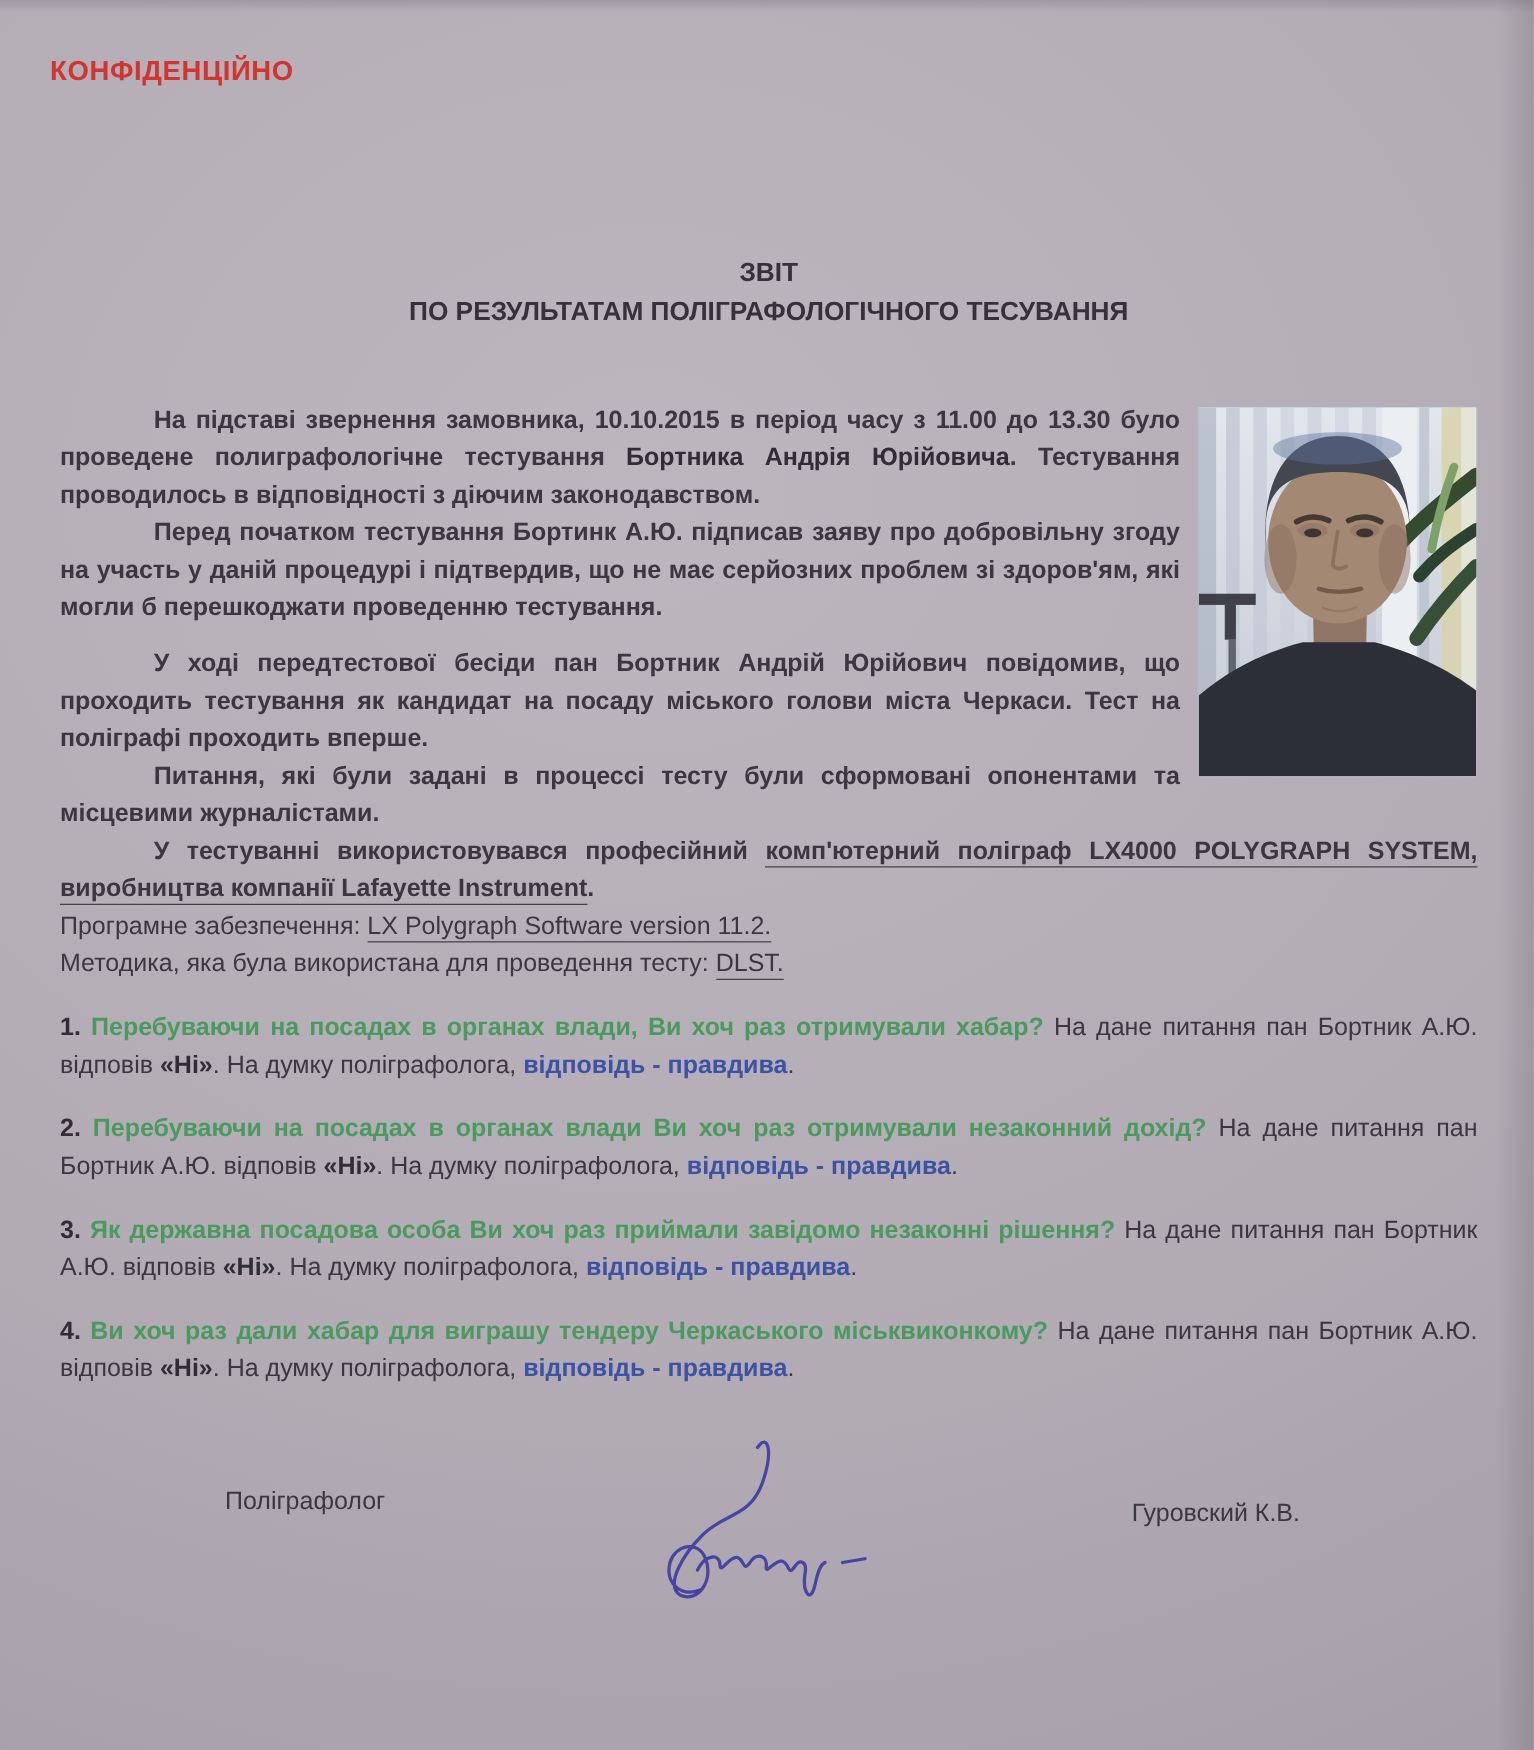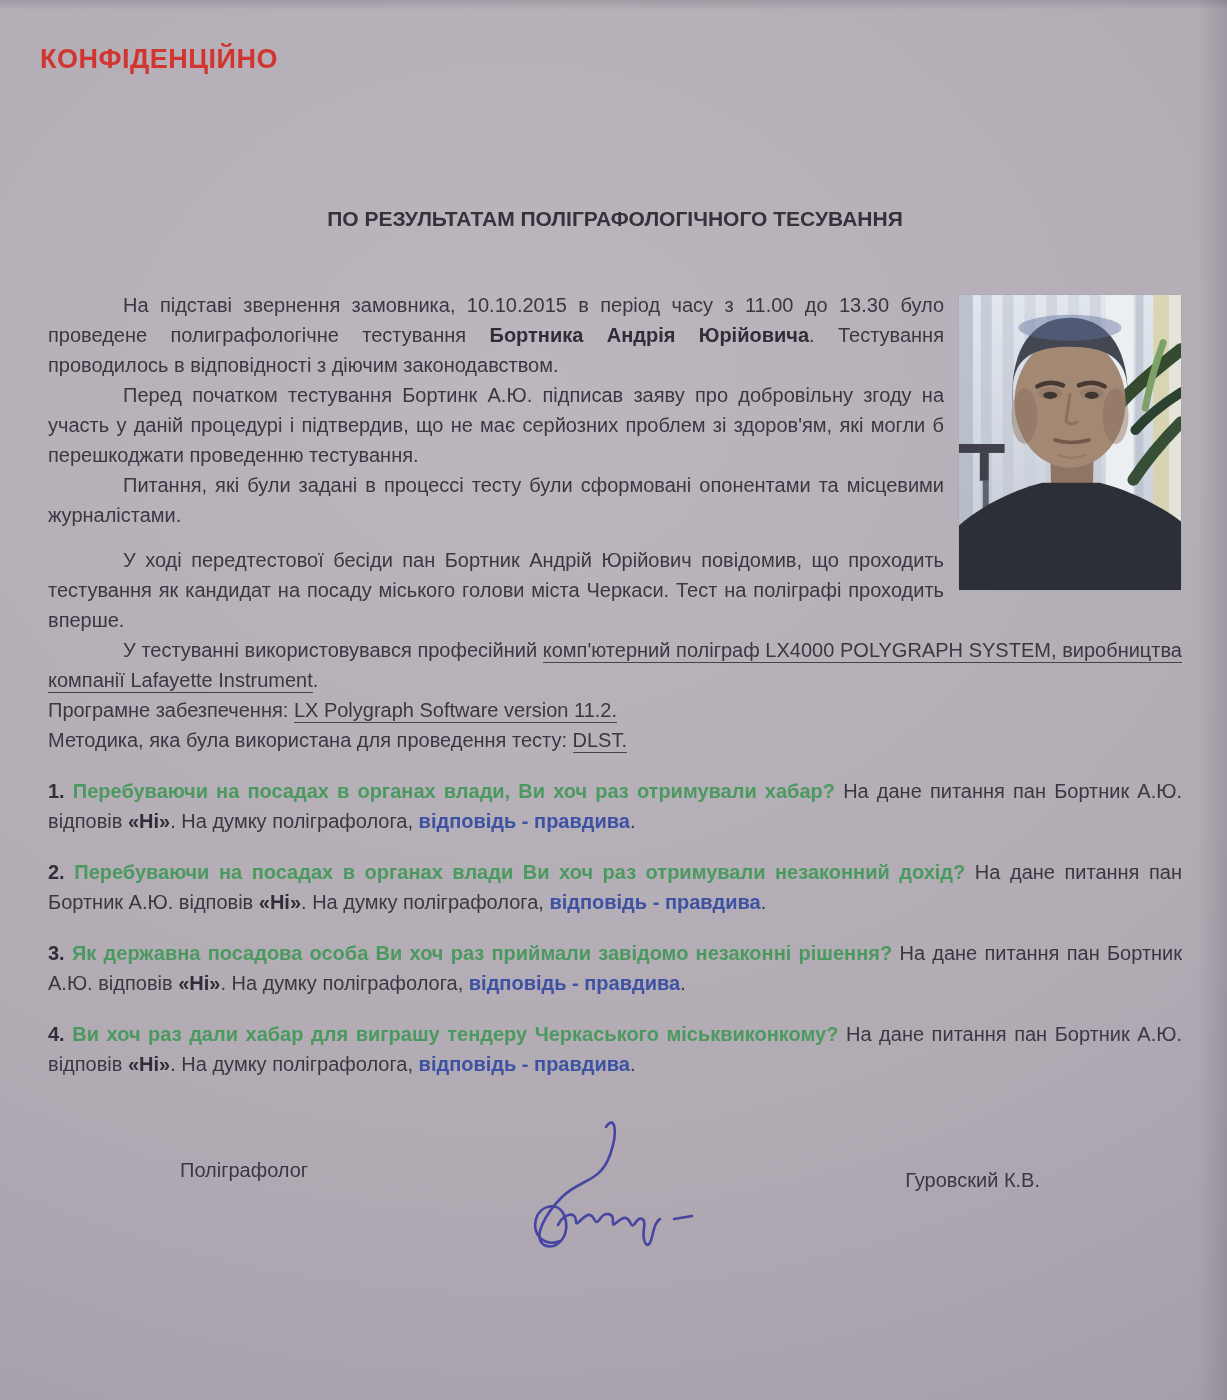--- a/index.html
+++ b/index.html
@@ -16,32 +16,32 @@
   .page::before{
     content:"";position:absolute;top:0;left:0;right:0;height:10px;
     background:linear-gradient(#8e8590, rgba(142,133,144,0));opacity:.55;pointer-events:none;
   }
   .page::after{
     content:"";position:absolute;top:0;right:0;bottom:0;width:30px;
     background:linear-gradient(270deg, rgba(80,72,84,.20), rgba(80,72,84,0));pointer-events:none;
   }
   .stamp{
     position:absolute;left:40px;top:44px;
-    font-size:27px;font-weight:bold;letter-spacing:.5px;
+    font-size:22px;font-weight:bold;letter-spacing:.5px;
     color:#d23430;
   }
   .flow{position:absolute;left:48px;right:45px;top:203px;}
   .title{
     text-align:center;font-weight:bold;font-size:21px;line-height:31px;color:#35323b;
   }
   .content{
     margin-top:56px;font-size:20px;line-height:30px;text-align:justify;color:#3b3740;
   }
   .content p{margin:0;}
-  p.ind{text-indent:75px;}
+  p.ind{text-indent:75px;font-weight:bold;}
   .gap{margin-top:15px !important;}
   .p8{margin-top:23px !important;}
   .q{margin-top:21px !important;}
   b{color:#312d37;}
   .green{color:#4a9a5f;}
   .blue{color:#3d52a3;}
   .ul{border-bottom:1.6px solid #45424a;padding-bottom:1px;}
   .photo-float{
     float:right;width:224px;height:297px;margin:4px 0 16px 14px;
     box-sizing:border-box;border:1px solid rgba(110,104,116,.45);
@@ -56,20 +56,21 @@
 </head>
 <body>
 
 <div class="page">
 
   <div class="stamp">КОНФІДЕНЦІЙНО</div>
 
   <div class="flow">
 
     <div class="title">
+      <div>ЗВІТ</div>
       <div>ПО РЕЗУЛЬТАТАМ ПОЛІГРАФОЛОГІЧНОГО ТЕСУВАННЯ</div>
     </div>
 
     <div class="content">
 
       <div class="photo-float">
         <svg viewBox="0 0 224 297" preserveAspectRatio="none">
           <defs>
             <linearGradient id="bgg" x1="0" y1="0" x2="0" y2="1">
               <stop offset="0" stop-color="#e9edf3"></stop>
@@ -123,23 +124,23 @@
         </svg>
       </div>
 
       <p class="ind">
         <span>На підставі звернення замовника, 10.10.2015 в період часу з 11.00 до 13.30 було проведене полиграфологічне тестування</span>
         <b>Бортника Андрія Юрійовича</b><span>. Тестування проводилось в відповідності з діючим законодавством.</span>
       </p>
 
       <p class="ind">Перед початком тестування Бортинк А.Ю. підписав заяву про добровільну згоду на участь у даній процедурі і підтвердив, що не має серйозних проблем зі здоров'ям, які могли б перешкоджати проведенню тестування.</p>
 
+      <p class="ind gap">У ході передтестової бесіди пан Бортник Андрій Юрійович повідомив, що проходить тестування як кандидат на посаду міського голови міста Черкаси. Тест на поліграфі проходить вперше.</p>
+
       <p class="ind">Питання, які були задані в процессі тесту були сформовані опонентами та місцевими журналістами.</p>
-
-      <p class="ind gap">У ході передтестової бесіди пан Бортник Андрій Юрійович повідомив, що проходить тестування як кандидат на посаду міського голови міста Черкаси. Тест на поліграфі проходить вперше.</p>
 
       <p class="ind">
         <span>У тестуванні використовувався професійний</span>
         <span class="ul">комп'ютерний поліграф LX4000 POLYGRAPH SYSTEM, виробництва компанії Lafayette Instrument</span><span>.</span>
       </p>
 
       <p>
         <span>Програмне забезпечення:</span>
         <span class="ul">LX Polygraph Software version 11.2.</span>
       </p>

